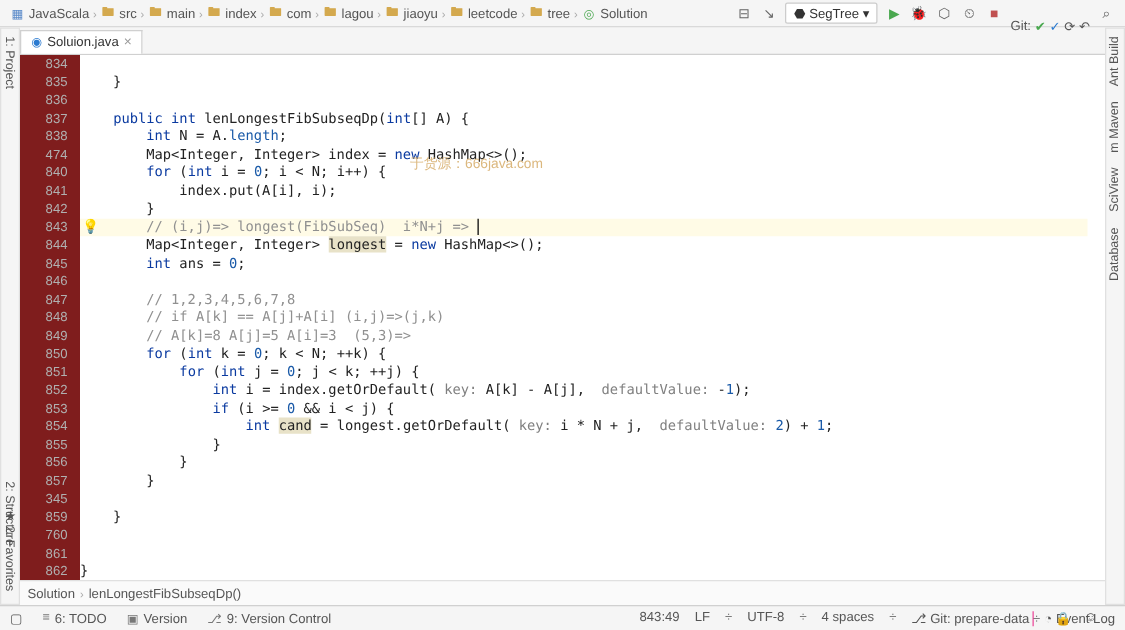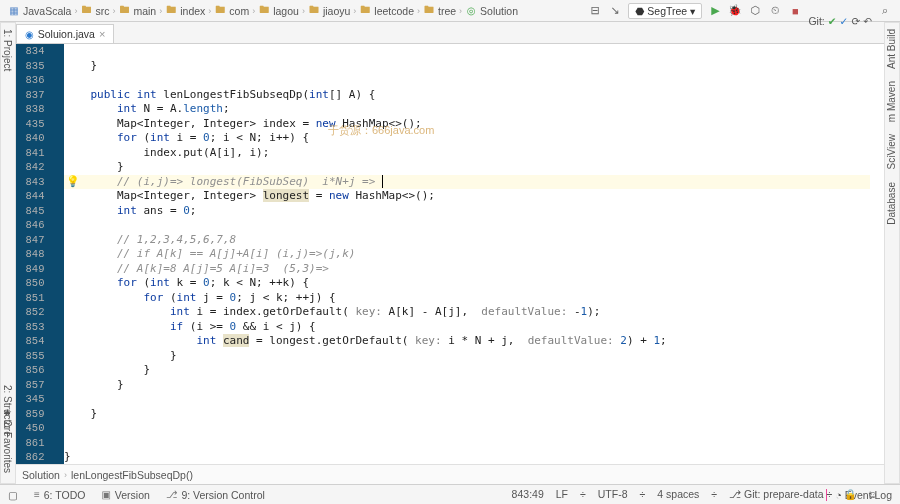--- a/index.html
+++ b/index.html
@@ -18,27 +18,27 @@
 .git-chk{color:#4aa84f}.git-arr{color:#2a7ad0}
 .tabs-bar { height:22px; display:flex; align-items:flex-end; background:#f5f5f5; border-bottom:1px solid #d0d0d0; padding-left:16px; }
 .file-tab { display:flex; align-items:center; gap:4px; padding:3px 8px; background:#fff; border:1px solid #d0d0d0; border-bottom:none; font-size:10.5px; }
 .file-tab .ic { color:#2a7ad0; font-size:10px; }
 .file-tab .cls { color:#999; font-size:11px; }
 .left-rail,.right-rail { position:absolute; top:22px; bottom:20px; width:16px; background:#f5f5f5; border:1px solid #e0e0e0; }
 .left-rail{left:0}.right-rail{right:0;border-left:1px solid #e0e0e0}
 .rail-btn { writing-mode:vertical-rl; font-size:10px; color:#555; padding:6px 1px; text-align:center; cursor:pointer; }
 .rail-btn.rr{transform:rotate(180deg)}
 .editor { position:absolute; left:16px; right:16px; top:44px; bottom:40px; background:#fff; overflow:hidden; }
-.gutter { position:absolute; left:0; top:0; bottom:0; width:48px; text-align:center; color:#b0b0b0; background:#0c4a6e; font-family:Liberation Mono, monospace; font-size:10.5px; }
+.gutter { position:absolute; left:0; top:0; bottom:0; width:48px; text-align:right; color:#b0b0b0; background:#7f1d1d; font-family:Liberation Sans, sans-serif; font-size:10.5px; }
 .gutter div { height:14.5px; padding-right:10px; line-height:14.5px; }
 .code { position:absolute; left:48px; right:14px; top:0; bottom:0; font-family:Menlo,Consolas,monospace; font-size:11px; white-space:pre; line-height:14.5px; color:#222; }
 .code .ln { height:14.5px; }
 .hl { background:#fffbe6; }
 .bulb { position:absolute; left:50px; color:#e2a800; font-size:11px; }
-.kw{color:#0a3aa0;font-weight:normal}.str,.num{color:#1a5aa8}.cm{color:#909090;font-style:italic}.ann{color:#808080}
+.kw{color:#0a3aa0;font-weight:normal}.str,.num{color:#1a5aa8}.cm{color:#909090;}.ann{color:#808080}
 .hlw{background:#e8e2c8}
 .caret{border-left:1px solid #000}
 .wm{position:absolute;color:#d8b070;font-size:11px;opacity:.9;pointer-events:none}
 .nav-crumb { position:absolute; left:16px; right:16px; bottom:20px; height:20px; border-top:1px solid #e0e0e0; display:flex; align-items:center; font-size:10.5px; color:#555; padding-left:6px; background:#fafafa; }
 .nav-crumb .chev{margin:0 4px}
 .bottom-bar{position:absolute;left:0;right:0;bottom:0;height:20px;background:#f5f5f5;border-top:1px solid #d0d0d0;display:flex;align-items:center;font-size:10.5px;color:#555}
 .bt-item{display:flex;align-items:center;gap:4px;padding:0 8px}
 .bt-item .ic{font-size:10px;color:#777}
 .bt-right{margin-left:auto;display:flex;align-items:center;gap:0}
 .bt-right>div{padding:0 8px;border-left:1px solid #ec4899}
@@ -140,42 +140,42 @@
   <div class="rail-btn rr">Database</div>
 </div>
 
 <div class="editor">
   <div class="gutter" id="gut">
       <div>834</div>
       <div>835</div>
       <div>836</div>
       <div>837</div>
       <div>838</div>
-      <div>435</div>
+      <div>474</div>
       <div>840</div>
       <div>841</div>
       <div>842</div>
       <div>843</div>
       <div>844</div>
       <div>845</div>
       <div>846</div>
       <div>847</div>
       <div>848</div>
       <div>849</div>
       <div>850</div>
       <div>851</div>
       <div>852</div>
       <div>853</div>
       <div>854</div>
       <div>855</div>
       <div>856</div>
       <div>857</div>
       <div>345</div>
       <div>859</div>
-      <div>450</div>
+      <div>760</div>
       <div>861</div>
       <div>862</div>
     </div>
   <div class="code" id="cod"><div class="ln"></div><div class="ln">    }</div><div class="ln"></div><div class="ln">    <span class="kw">public int</span> lenLongestFibSubseqDp(<span class="kw">int</span>[] A) {</div><div class="ln">        <span class="kw">int</span> N = A.<span class="str">length</span>;</div><div class="ln">        Map&lt;Integer, Integer&gt; index = <span class="kw">new</span> HashMap&lt;&gt;();</div><div class="ln">        <span class="kw">for</span> (<span class="kw">int</span> i = <span class="num">0</span>; i &lt; N; i++) {</div><div class="ln">            index.put(A[i], i);</div><div class="ln">        }</div><div class="ln hl">        <span class="cm">// (i,j)=&gt; longest(FibSubSeq)  i*N+j =&gt; </span><span class="caret">&nbsp;</span></div><div class="ln">        Map&lt;Integer, Integer&gt; <span class="hlw">longest</span> = <span class="kw">new</span> HashMap&lt;&gt;();</div><div class="ln">        <span class="kw">int</span> ans = <span class="num">0</span>;</div><div class="ln"></div><div class="ln">        <span class="cm">// 1,2,3,4,5,6,7,8</span></div><div class="ln">        <span class="cm">// if A[k] == A[j]+A[i] (i,j)=&gt;(j,k)</span></div><div class="ln">        <span class="cm">// A[k]=8 A[j]=5 A[i]=3  (5,3)=&gt;</span></div><div class="ln">        <span class="kw">for</span> (<span class="kw">int</span> k = <span class="num">0</span>; k &lt; N; ++k) {</div><div class="ln">            <span class="kw">for</span> (<span class="kw">int</span> j = <span class="num">0</span>; j &lt; k; ++j) {</div><div class="ln">                <span class="kw">int</span> i = index.getOrDefault( <span class="ann">key:</span> A[k] - A[j],  <span class="ann">defaultValue:</span> -<span class="num">1</span>);</div><div class="ln">                <span class="kw">if</span> (i &gt;= <span class="num">0</span> &amp;&amp; i &lt; j) {</div><div class="ln">                    <span class="kw">int</span> <span class="hlw">cand</span> = longest.getOrDefault( <span class="ann">key:</span> i * N + j,  <span class="ann">defaultValue:</span> <span class="num">2</span>) + <span class="num">1</span>;</div><div class="ln">                }</div><div class="ln">            }</div><div class="ln">        }</div><div class="ln"></div><div class="ln">    }</div><div class="ln"></div><div class="ln"></div><div class="ln">}</div></div>
   <div class="wm" style="top:79px;left:312px">于货源：666java.com</div>
 <span class="bulb" style="top: 130.5px;">💡</span>
   </div>
 
 <div class="nav-crumb">
   <span>Solution</span>

